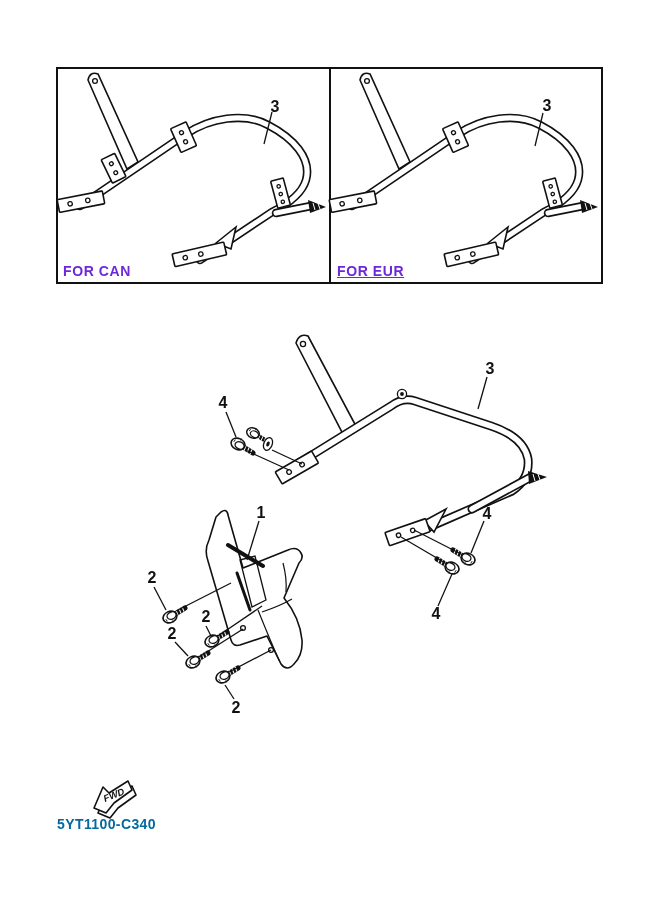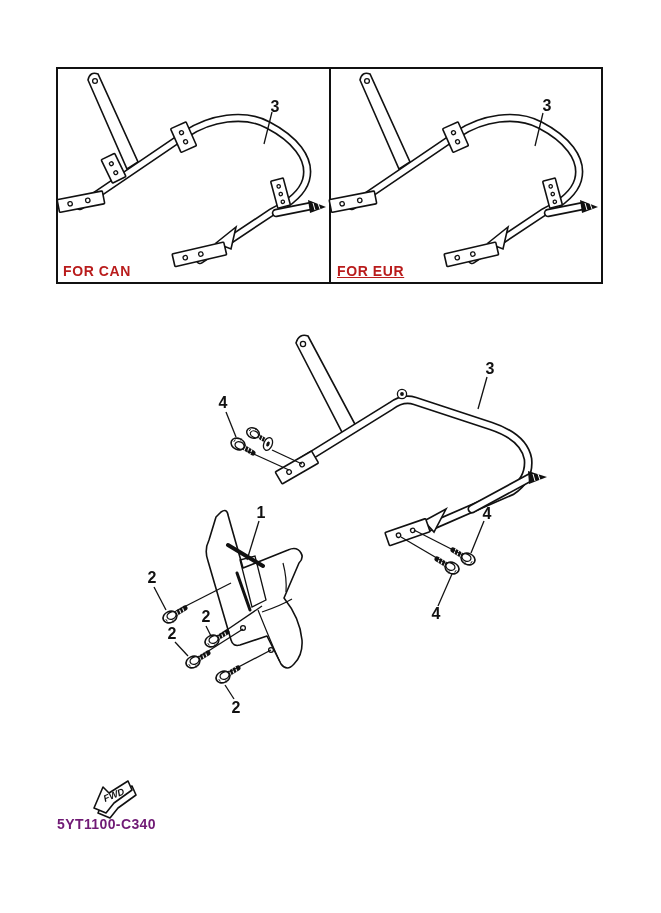--- a/index.html
+++ b/index.html
@@ -9,25 +9,25 @@
     overflow:hidden;
   }
   svg.art { position:absolute; left:0; top:0; }
   .callout {
     position:absolute; transform:translate(-50%,-50%);
     font-size:16px; font-weight:bold; color:#111; line-height:1;
     font-family:"Liberation Sans", sans-serif;
   }
   .caption {
     position:absolute; font-size:14px; font-weight:bold; letter-spacing:0.6px;
-    color:#b91c1c; line-height:1;
+    color:#6d28d9; line-height:1;
   }
   .part-code {
     position:absolute; left:57px; top:816px;
-    font-size:14px; font-weight:bold; letter-spacing:0.4px; color:#701a75;
+    font-size:14px; font-weight:bold; letter-spacing:0.4px; color:#0369a1;
   }
   
   .ln   { stroke:#111; fill:none; stroke-width:1.6; }
   .box  { stroke:#111; fill:none; stroke-width:2; }
   .plate{ fill:#ffffff; stroke:#111; stroke-width:1.6; }
   .hole { fill:#ffffff; stroke:#111; stroke-width:1.3; }
   .tube-o { stroke:#111; fill:none; stroke-width:8.5; stroke-linecap:round; stroke-linejoin:round; }
   .tube-i { stroke:#ffffff; fill:none; stroke-width:5.2; stroke-linecap:round; stroke-linejoin:round; }
   .leader { stroke:#111; fill:none; stroke-width:1.3; }
   .thick  { stroke:#111; fill:none; stroke-width:4; stroke-linecap:round; }

